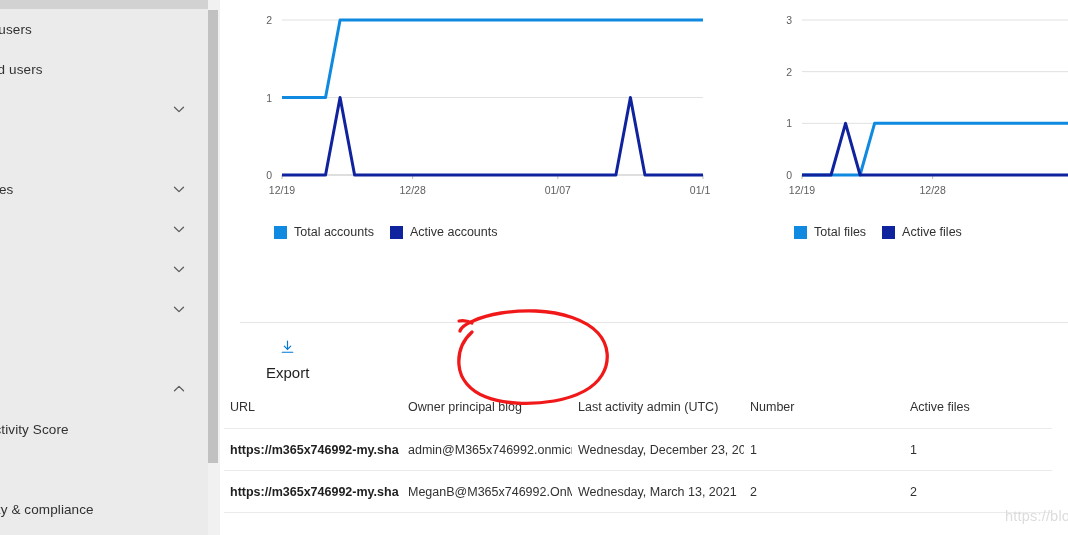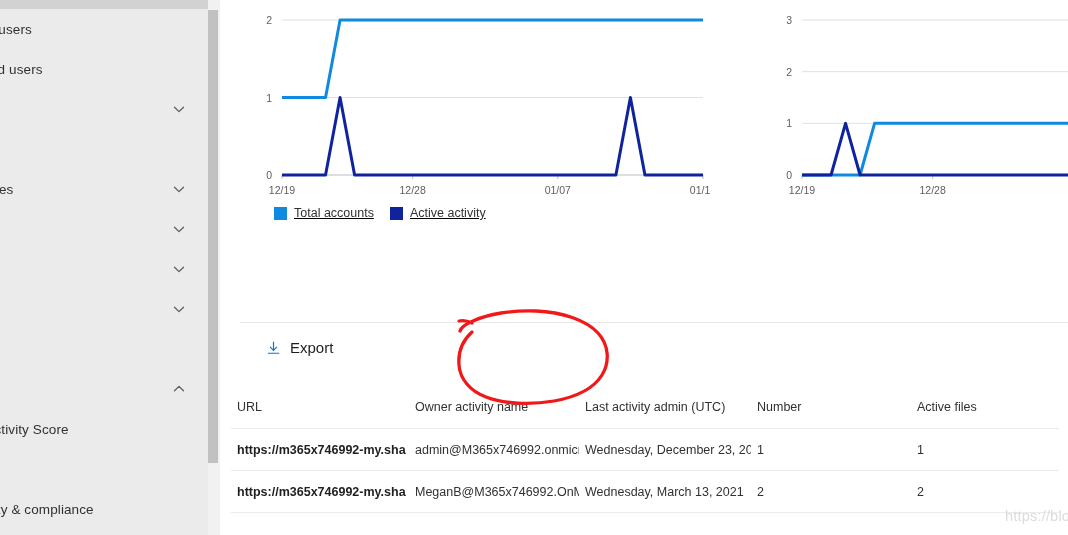--- a/index.html
+++ b/index.html
@@ -112,23 +112,22 @@
   .plot {
     position: relative;
     margin-top: 6px;
   }
   .plot svg { display: block; }
 
   .legend {
     display: flex;
     align-items: center;
     gap: 16px;
-    margin-top: 4px;
+    margin-top: 23px;
     padding-left: 34px;
-    text-decoration: underline;
   }
   .legend-entry {
     display: flex;
     align-items: center;
     gap: 7px;
     cursor: pointer;
   }
   .legend-swatch {
     width: 13px; height: 13px;
     display: inline-block;
@@ -148,36 +147,37 @@
   }
   .export-btn {
     position: absolute;
     left: 42px; top: 337px;
     display: flex;
     align-items: center;
     gap: 9px;
     cursor: pointer;
     background: none; border: 0; padding: 2px 4px;
     font-family: inherit;
+    flex-direction: column;
   }
   .export-icon {
     width: 15px; height: 16px;
     color: #0078d4;
     display: block;
   }
   .export-label {
     font-size: 15px;
     color: #201f1e;
     white-space: nowrap;
   }
 
   
   .tbl {
     position: absolute;
-    left: 11px; top: 400px;
+    left: 4px; top: 400px;
     width: 828px;
     border-collapse: collapse;
     table-layout: fixed;
   }
   .tbl th {
     text-align: left;
     font-weight: 400;
     font-size: 12.5px;
     color: #323130;
     padding: 0 14px 14px 6px;
@@ -320,21 +320,21 @@
             <polyline points="42,163 56.51724137931035,163 71.0344827586207,163 85.55172413793103,163 100.06896551724138,85.5 114.58620689655173,163 129.10344827586206,163 143.6206896551724,163 158.13793103448276,163 172.6551724137931,163 187.17241379310346,163 201.68965517241378,163 216.20689655172413,163 230.72413793103448,163 245.24137931034483,163 259.7586206896552,163 274.2758620689655,163 288.7931034482759,163 303.3103448275862,163 317.82758620689657,163 332.3448275862069,163 346.86206896551727,163 361.37931034482756,163 375.8965517241379,163 390.41379310344826,85.5 404.9310344827586,163 419.44827586206895,163 433.9655172413793,163 448.48275862068965,163 463,163" fill="none" stroke="#10239e" stroke-width="3" stroke-linejoin="round" stroke-linecap="butt"></polyline>
           </svg>
       </div>
       <div class="legend" id="legend-accounts">
           <div class="legend-entry">
             <span class="legend-swatch" style="background: rgb(15, 138, 224);"></span>
             <span class="legend-text">Total accounts</span>
           </div>
           <div class="legend-entry">
             <span class="legend-swatch" style="background: rgb(16, 35, 158);"></span>
-            <span class="legend-text">Active activity</span>
+            <span class="legend-text">Active accounts</span>
           </div>
         </div>
     </section>
 
     <section class="chart-card right">
       <div class="chart-title">Number of total and active files</div>
       <div class="plot">
         <svg id="svg-files" width="308" height="190" viewBox="0 0 308 190" aria-hidden="true">
             <line x1="42" y1="163" x2="463" y2="163" stroke="#bdbdbd" stroke-width="1"></line>
             <text x="32" y="167" text-anchor="end" font-size="10.5" fill="#605e5c" font-family="&quot;Liberation Sans&quot;, sans-serif">0</text>
@@ -345,20 +345,30 @@
             <line x1="42" y1="8" x2="463" y2="8" stroke="#e1e1e1" stroke-width="1"></line>
             <text x="32" y="12" text-anchor="end" font-size="10.5" fill="#605e5c" font-family="&quot;Liberation Sans&quot;, sans-serif">3</text>
             <line x1="42" y1="163" x2="42" y2="167" stroke="#bdbdbd" stroke-width="1"></line>
             <text x="42" y="182" text-anchor="middle" font-size="10.5" fill="#605e5c" font-family="&quot;Liberation Sans&quot;, sans-serif">12/19</text>
             <line x1="172.6551724137931" y1="163" x2="172.6551724137931" y2="167" stroke="#bdbdbd" stroke-width="1"></line>
             <text x="172.6551724137931" y="182" text-anchor="middle" font-size="10.5" fill="#605e5c" font-family="&quot;Liberation Sans&quot;, sans-serif">12/28</text>
             <polyline points="42,163 56.51724137931035,163 71.0344827586207,163 85.55172413793103,163 100.06896551724138,163 114.58620689655173,111.33333333333334 129.10344827586206,111.33333333333334 143.6206896551724,111.33333333333334 158.13793103448276,111.33333333333334 172.6551724137931,111.33333333333334 187.17241379310346,111.33333333333334 201.68965517241378,111.33333333333334 216.20689655172413,111.33333333333334 230.72413793103448,111.33333333333334 245.24137931034483,111.33333333333334 259.7586206896552,111.33333333333334 274.2758620689655,111.33333333333334 288.7931034482759,111.33333333333334 303.3103448275862,111.33333333333334 317.82758620689657,111.33333333333334 332.3448275862069,111.33333333333334 346.86206896551727,111.33333333333334 361.37931034482756,111.33333333333334 375.8965517241379,111.33333333333334 390.41379310344826,111.33333333333334 404.9310344827586,111.33333333333334 419.44827586206895,111.33333333333334 433.9655172413793,111.33333333333334 448.48275862068965,111.33333333333334 463,111.33333333333334" fill="none" stroke="#0f8ae0" stroke-width="3" stroke-linejoin="round" stroke-linecap="butt"></polyline>
             <polyline points="42,163 56.51724137931035,163 71.0344827586207,163 85.55172413793103,111.33333333333334 100.06896551724138,163 114.58620689655173,163 129.10344827586206,163 143.6206896551724,163 158.13793103448276,163 172.6551724137931,163 187.17241379310346,163 201.68965517241378,163 216.20689655172413,163 230.72413793103448,163 245.24137931034483,163 259.7586206896552,163 274.2758620689655,163 288.7931034482759,163 303.3103448275862,163 317.82758620689657,163 332.3448275862069,163 346.86206896551727,163 361.37931034482756,163 375.8965517241379,163 390.41379310344826,163 404.9310344827586,163 419.44827586206895,163 433.9655172413793,163 448.48275862068965,163 463,163" fill="none" stroke="#10239e" stroke-width="3" stroke-linejoin="round" stroke-linecap="butt"></polyline>
           </svg>
       </div>
+      <div class="legend" id="legend-files">
+          <div class="legend-entry">
+            <span class="legend-swatch" style="background: rgb(15, 138, 224);"></span>
+            <span class="legend-text">Total files</span>
+          </div>
+          <div class="legend-entry">
+            <span class="legend-swatch" style="background: rgb(16, 35, 158);"></span>
+            <span class="legend-text">Active files</span>
+          </div>
+        </div>
     </section>
 
     <div class="divider"></div>
 
     <button class="export-btn">
       <span>
         <svg class="export-icon" viewBox="0 0 16 16" fill="none" stroke="currentColor" stroke-width="1.25" stroke-linecap="round">
           <path d="M8 1.6 V10.2"></path>
           <path d="M4.6 7.1 L8 10.6 L11.4 7.1"></path>
           <path d="M2.4 13.6 H13.6"></path>
@@ -371,21 +381,21 @@
       <colgroup>
         <col class="col-url">
           <col class="col-owner">
           <col class="col-date">
         <col class="col-files">
           <col class="col-active">
       </colgroup>
       <thead>
         <tr id="head-row">
             <th>URL</th>
-            <th>Owner activity name</th>
+            <th>Owner principal blog</th>
             <th>Last activity admin (UTC)</th>
             <th>Number</th>
             <th>Active files</th>
           </tr>
       </thead>
       <tbody id="body-rows">
           <tr>
             <td class="url">https://m365x746992-my.sha</td>
             <td>admin@M365x746992.onmicr</td>
             <td>Wednesday, December 23, 20:</td>

